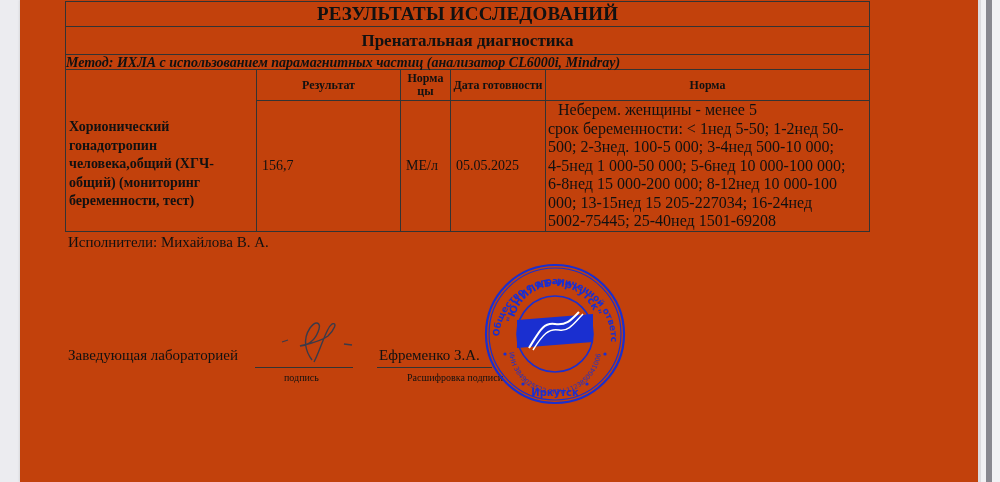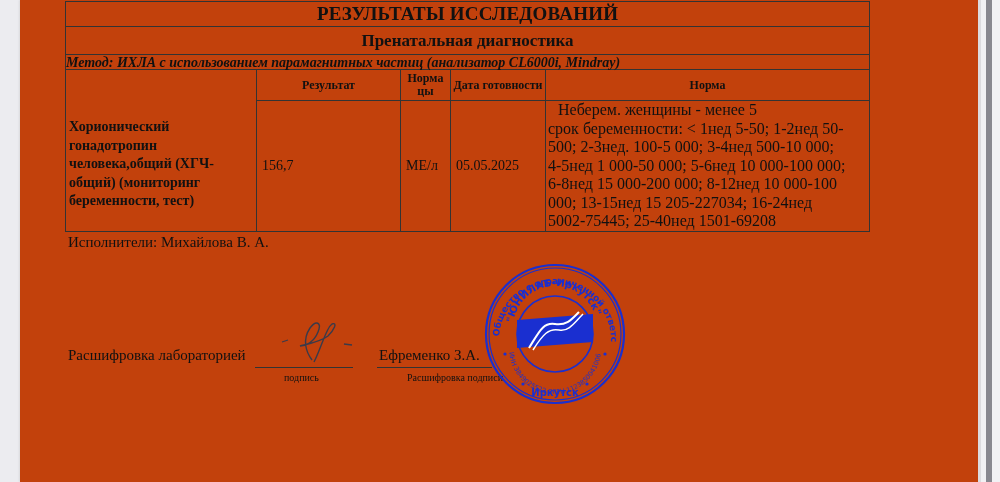--- a/index.html
+++ b/index.html
@@ -114,21 +114,21 @@
       <td class="norm">
         <div style="padding-left:10px;">Неберем. женщины - менее 5</div>
         <div>срок беременности: &lt; 1нед 5-50; 1-2нед 50-500; 2-3нед. 100-5 000; 3-4нед  500-10 000;  4-5нед 1 000-50 000; 5-6нед 10 000-100 000; 6-8нед 15 000-200 000; 8-12нед 10 000-100 000; 13-15нед 15 205-227034; 16-24нед 5002-75445; 25-40нед 1501-69208</div>
       </td>
     </tr>
   </tbody>
     </table>
 
   <div class="executors">Исполнители: Михайлова В. А.</div>
 
-  <div class="sign-label">Расшифровка лабораторией</div>
+  <div class="sign-label">Заведующая лабораторией</div>
 
   <svg class="signature" viewBox="0 0 90 52">
     <path d="M10 26 L16 24" stroke="#3a3a4a" stroke-width="1.3" fill="none"></path>
     <path d="M40 44 C34 36 30 24 38 12 C44 4 50 6 46 16 C42 26 34 30 28 30 C36 28 48 26 56 20 C62 14 66 6 60 8 C54 12 50 30 42 46" stroke="#3a3a4a" stroke-width="1.4" fill="none"></path>
     <path d="M72 28 L80 29" stroke="#3a3a4a" stroke-width="1.3" fill="none"></path>
   </svg>
   <div class="sign-line"></div>
   <div class="sign-caption">подпись</div>
 
   <div class="decode-name">Ефременко З.А.</div>

